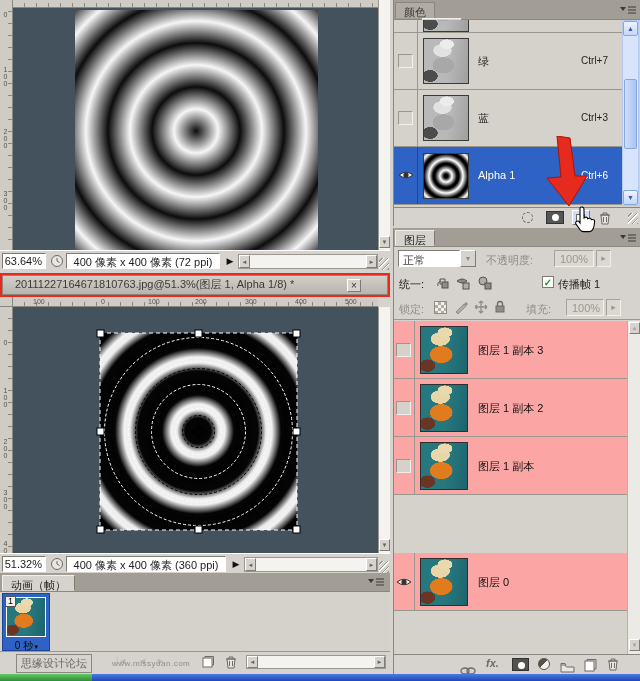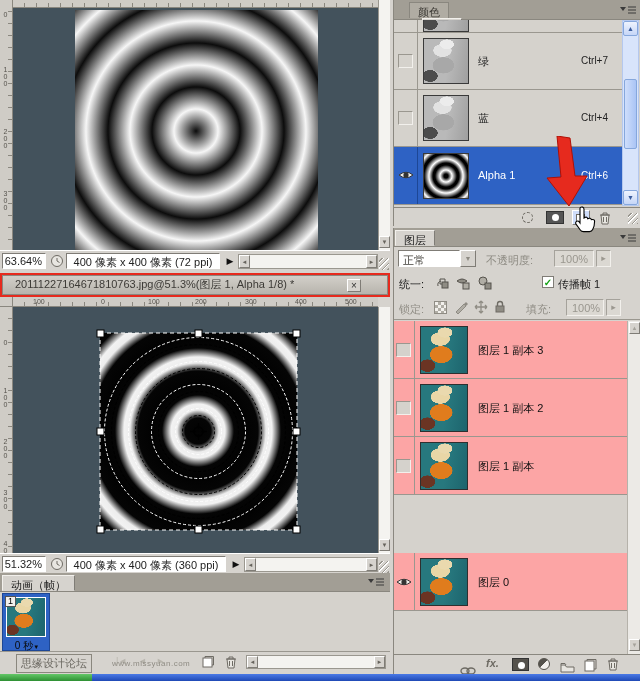--- a/index.html
+++ b/index.html
@@ -260,21 +260,21 @@
       </div>
       <div class="abs hsb" style="left:246px;top:3px;width:140px;height:14px;">
         <div class="abs sbbtn" style="left:0;top:0;width:11px;height:12px;line-height:11px;">◄</div>
         <div class="abs sbbtn" style="right:0;top:0;width:11px;height:12px;line-height:11px;">►</div>
       </div>
     </div>
   </div>
 
   <div class="abs" style="left:393px;top:0;width:247px;height:226px;border-left:1px solid #8a877f;">
     <div class="abs tabbar" style="left:0;top:0;width:247px;height:20px;">
-      <div class="tab inactive" style="left:15px;text-align:center;">颜色</div>
+      <div class="tab inactive" style="left:1px;text-align:center;">颜色</div>
       <div class="tab active" style="left:28px;margin-top:16px;">通道</div>
       <div class="abs flyout-icon" style="right:5px;top:6px;">
         <svg width="16" height="9" viewBox="0 0 16 9">
             <path d="M0 1 l3 4 3-4 z" fill="#3a3a3a"></path>
             <path d="M8 1 h8 M8 4 h8 M8 7 h8" stroke="#3a3a3a"></path>
           </svg>
       </div>
     </div>
     <div class="abs listbg" style="left:0;top:20px;width:247px;height:187px;">
 
@@ -291,21 +291,21 @@
         <span class="rowlabel">绿</span>
         <span class="rowkey">Ctrl+7</span>
       </div>
 
       <div class="chanrow" style="top:70px;">
         <div class="eyecol">
             <div class="eyewell"></div>
           </div>
         <div class="thumb photo-gray"></div>
         <span class="rowlabel">蓝</span>
-        <span class="rowkey">Ctrl+4</span>
+        <span class="rowkey">Ctrl+3</span>
       </div>
 
       <div class="chanrow" style="top:127px;height:58px;background:#2e62c4;color:#fff;">
         <div class="eyecol" style="border-right-color:#1d4796;">
           <div class="abs eye-icon" style="left:4px;top:22px;">
             <svg width="16" height="12" viewBox="0 0 16 12">
                 <path d="M1 6 Q8 0.5 15 6 Q8 11.5 1 6 Z" fill="#f2f0ec" stroke="#333"></path>
                 <circle cx="8" cy="6" r="2.6" fill="#333"></circle>
               </svg>
           </div>

